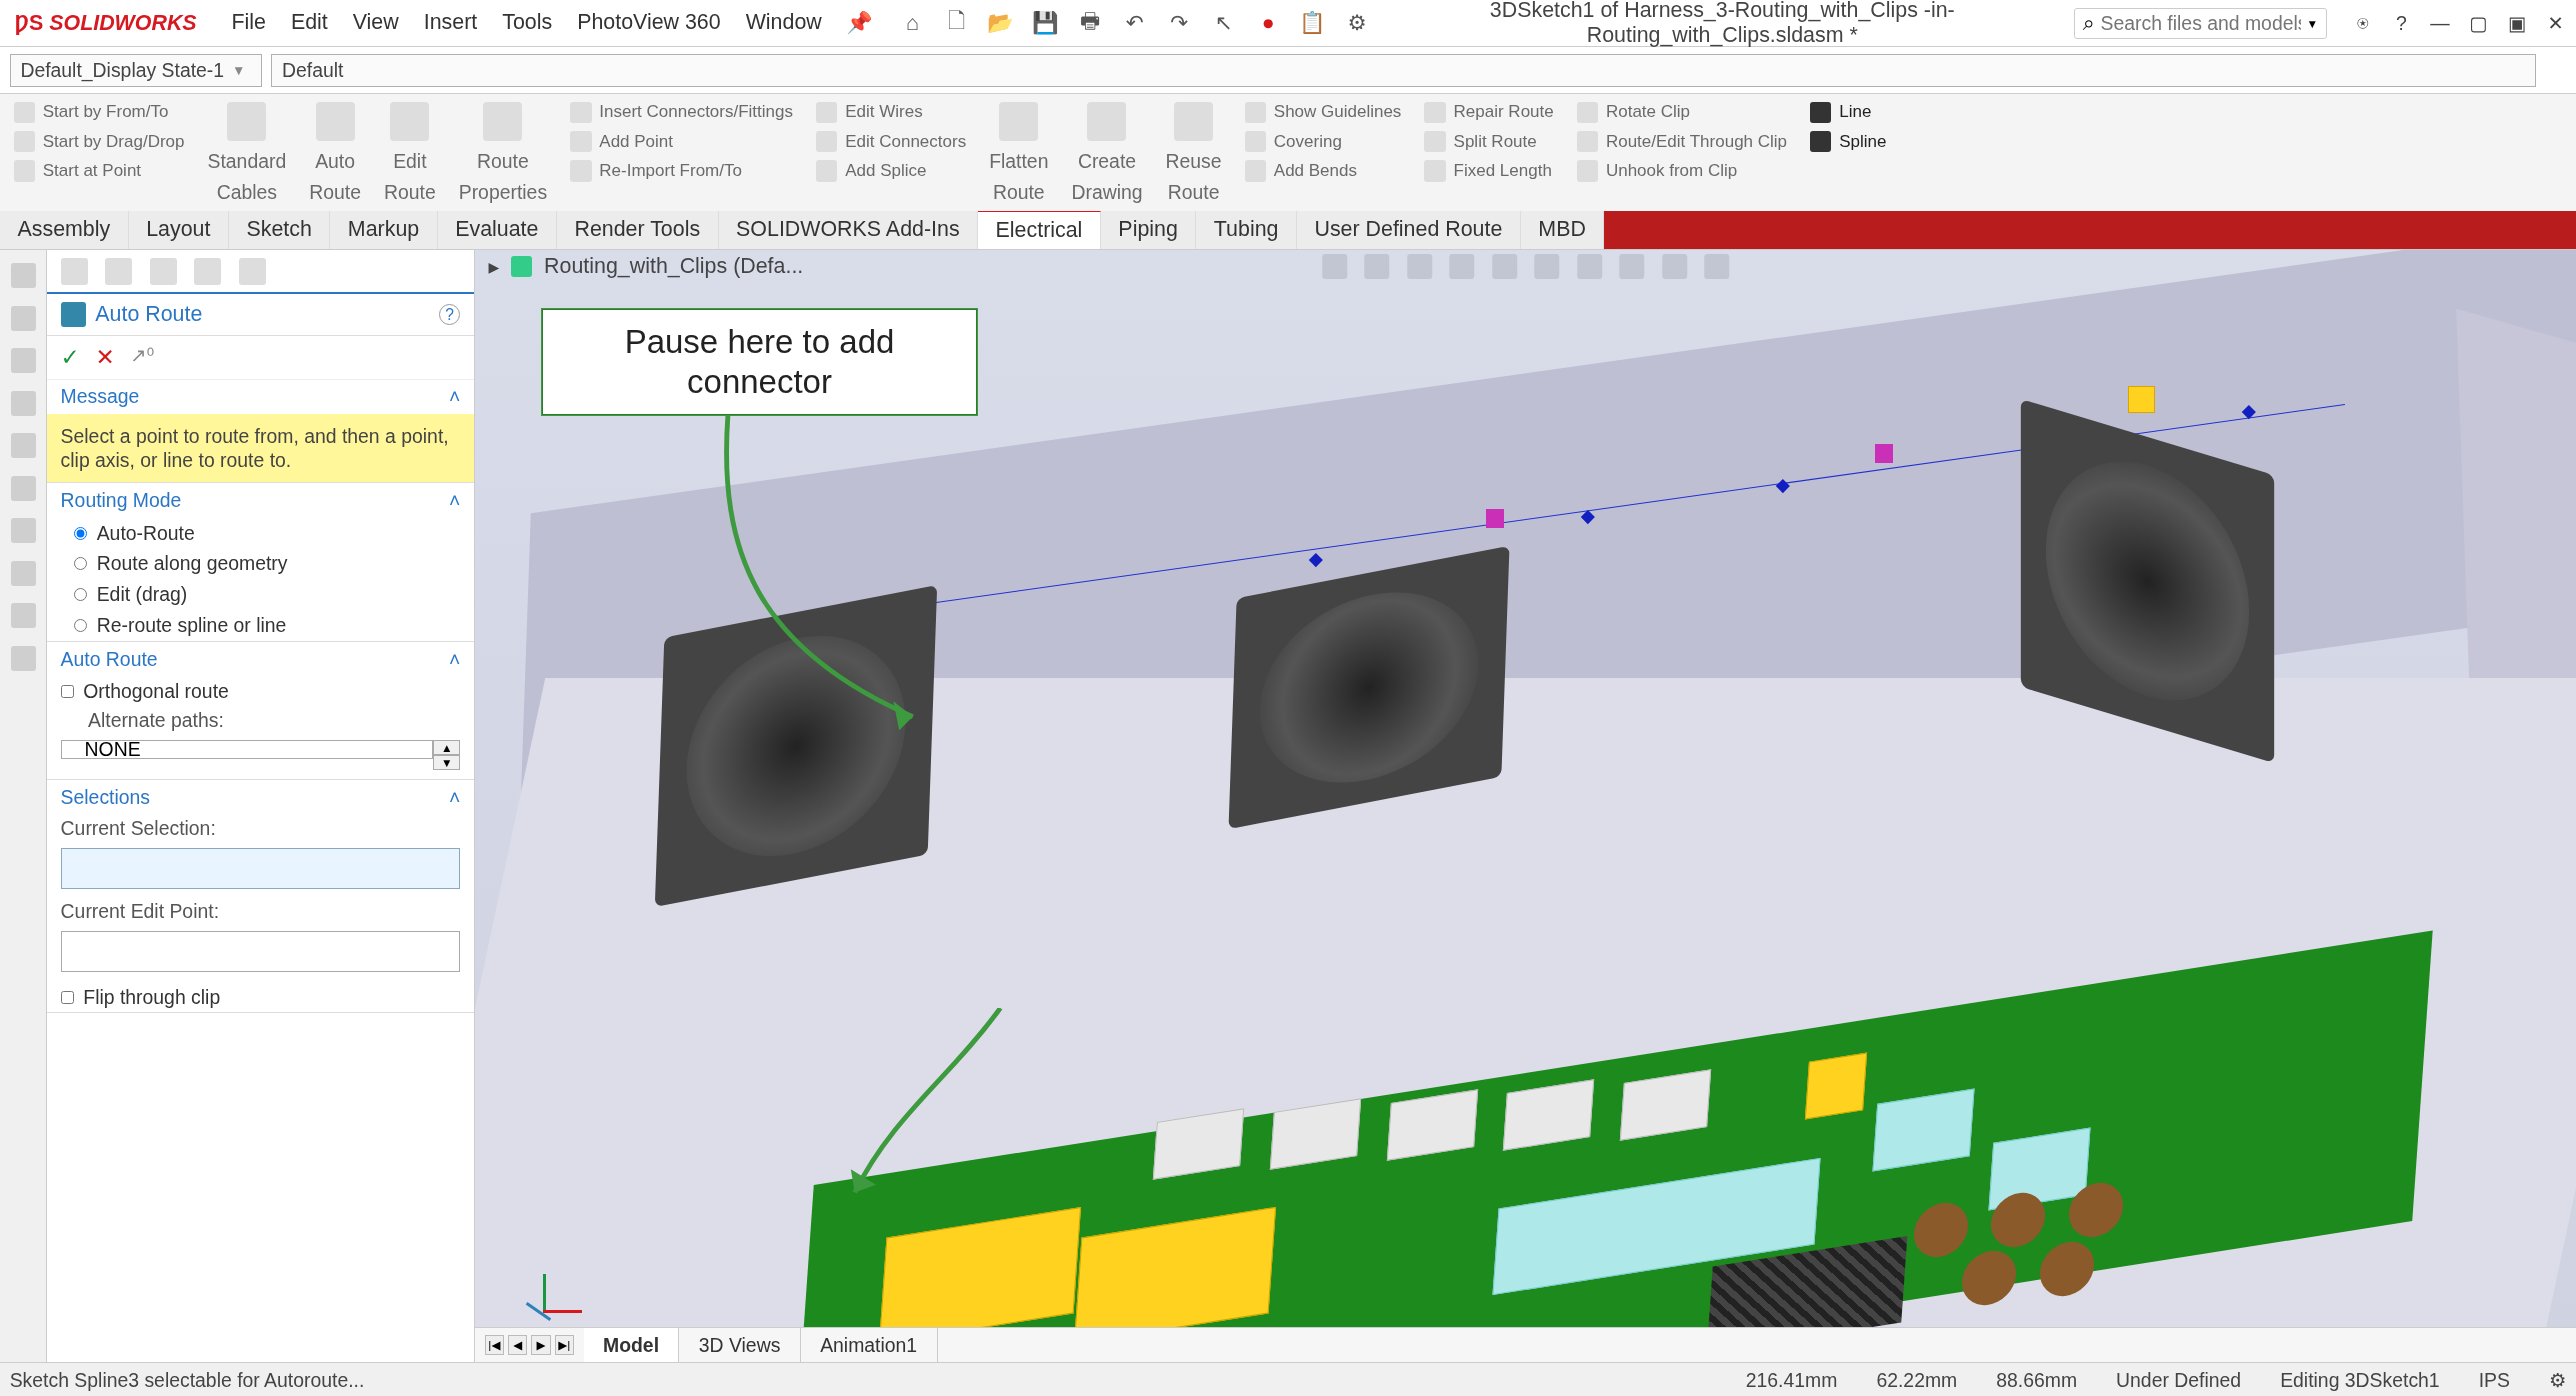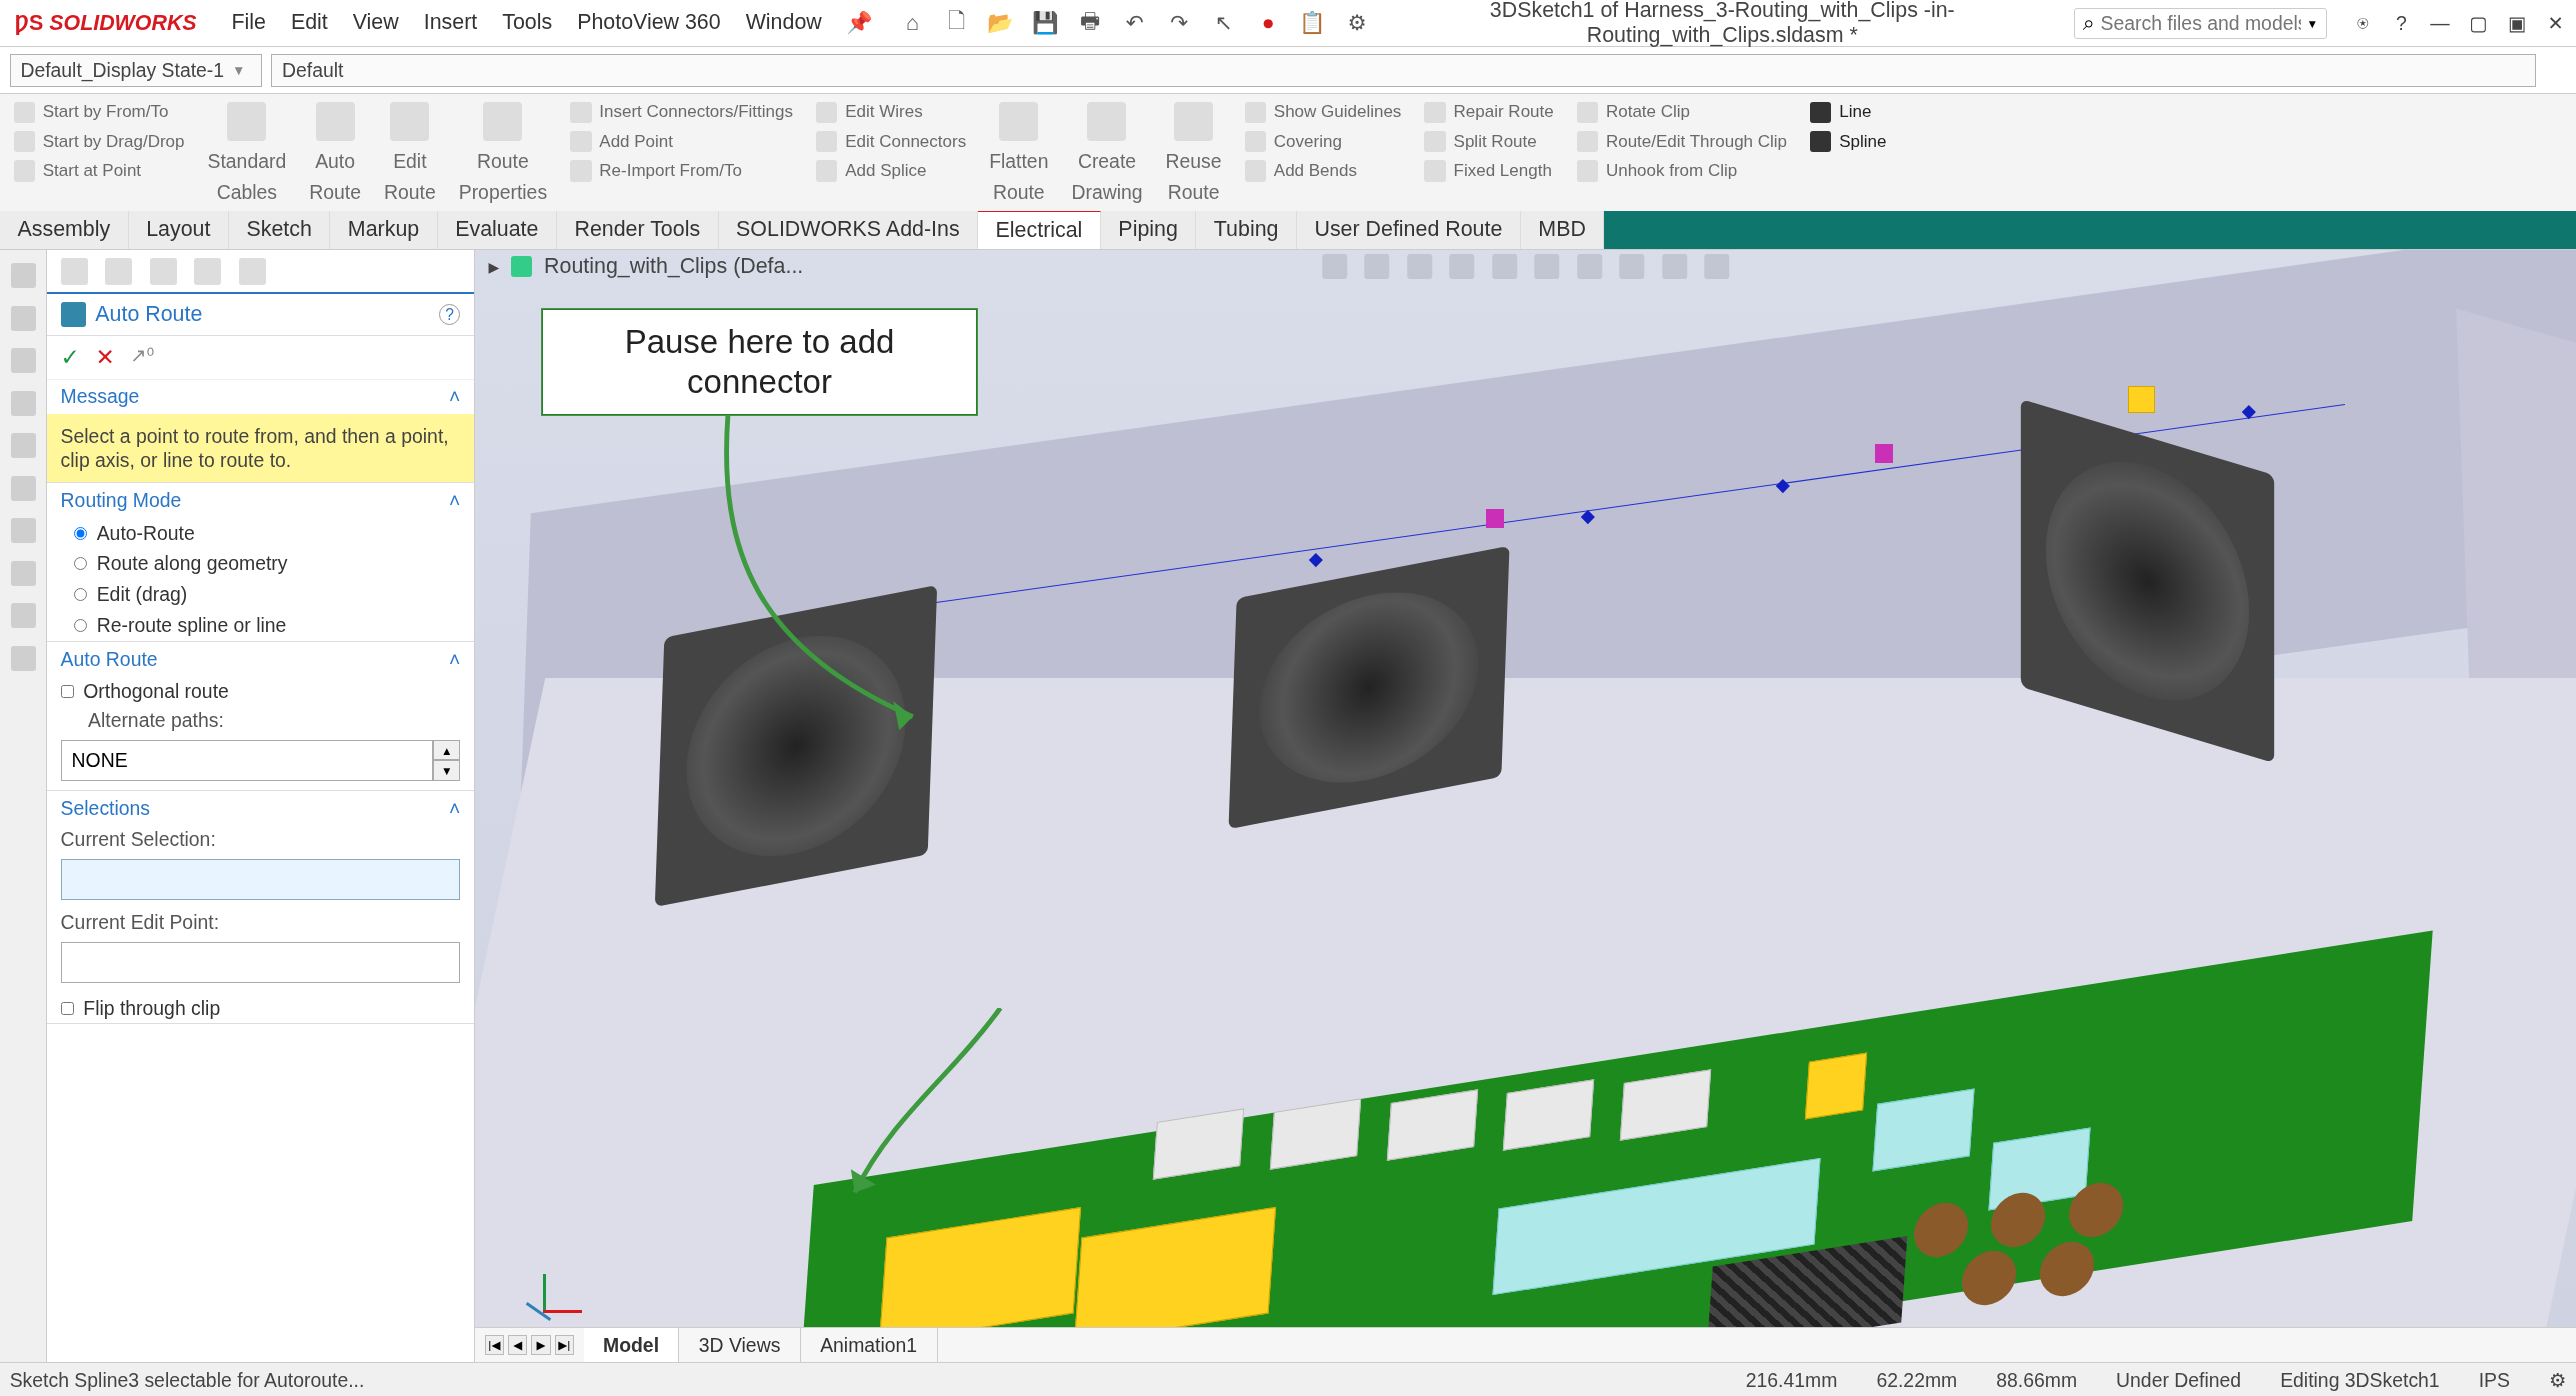--- a/index.html
+++ b/index.html
@@ -26,21 +26,21 @@
 
 
 .ribbon { background: #f4f4f4; border-bottom: 1px solid #ccc; display:flex; flex-direction:column; }
 .ribbon-cmds { display: flex; gap: 23px; padding: 7.8px 13.6px; align-items:flex-start; flex-wrap: nowrap; }
 .cmd-col { display:flex; flex-direction:column; gap:7.8px; }
 .cmd-row { display:flex; align-items:center; gap:7.8px; color:#6a6a6a; font-size: 17px; white-space: nowrap; }
 .cmd-big { display:flex; flex-direction:column; align-items:center; gap:10px; color:#6a6a6a; font-size: 19.4px; text-align:center; line-height:1.1; }
 .cmd-big .ic { width:39px; height:39px; background:#ddd; border-radius:3.9px; }
 .cmd-row .ic { width:21.4px; height:21.4px; background:#ddd; border-radius:2.9px; }
 .active-label { color:#222; }
-.ribbon-tabs { display:flex; background:#0f766e; }
+.ribbon-tabs { display:flex; background:#b91c1c; }
 .rtab { padding: 5.8px 17.5px; font-size: 21.4px; color:#333; border-right:1px solid #dcdcdc; background:#ececec; }
 .rtab.active { background:#fff; border-top:1.9px solid #d71921; }
 
 
 .work-area { flex:1; display:flex; position:relative; background:#e8e8e8; overflow:hidden; }
 
 
 .left-thin { width:47px; background:#f0f0f0; border-right:1px solid #ccc; display:flex; flex-direction:column; gap:17.5px; padding:13.6px 0; align-items:center; }
 .left-thin .ic { width:25px; height:25px; background:#cfcfcf; border-radius:2.9px; }
 
@@ -57,21 +57,21 @@
 .confirm-row .cancel { color:#d7191c; font-size:23px; }
 .section { border-bottom:1px solid #ddd; }
 .section-header { display:flex; align-items:center; justify-content:space-between; padding:5.8px 13.6px; color:#2a76c6; font-size:19.4px; }
 .msg { background:#fff799; padding:9.7px 13.6px; font-size:19.4px; color:#444; line-height:1.25; }
 .radio-row { display:flex; align-items:center; gap:9.7px; padding:3.9px 27px; font-size:19.4px; color:#333; }
 .check-row { display:flex; align-items:center; gap:9.7px; padding:3.9px 13.6px; font-size:19.4px; color:#333; }
 .sub-label { padding:1.9px 41px; font-size:19.4px; color:#555; }
 .sel-input { margin: 5.8px 13.6px 9.7px 13.6px; height:41px; border:1px solid #8ab; background:#e8f4ff; }
 .plain-input { margin: 5.8px 13.6px 9.7px 13.6px; height:41px; border:1px solid #aaa; background:#fff; }
 .drop-input { margin: 5.8px 13.6px 9.7px 13.6px; display:flex; }
-.drop-input .box { flex:1; height:41px; border:1px solid #aaa; display:flex; align-items:center; padding:0 10px; font-size:19.4px; }
+.drop-input .box { flex:1; height:19px; border:1px solid #aaa; display:flex; align-items:center; padding:0 23px; font-size:19.4px; }
 .drop-input .btns { width:27px; display:flex; flex-direction:column; }
 .drop-input .btns div { flex:1; border:1px solid #aaa; font-size:11.7px; display:flex; align-items:center; justify-content:center; background:#f0f0f0; }
 
 
 .viewport { flex:1; position:relative; background: linear-gradient(#d9ddea 0%, #d4d8e6 40%, #cfd3e1 100%); overflow:hidden; }
 .view-head-icons { position:absolute; top:3.9px; left:50%; transform:translateX(-50%); display:flex; gap:17.5px; }
 .view-head-icons .ic { width:25px; height:25px; background:rgba(0,0,0,0.1); border-radius:2.9px; }
 .breadcrumb { position:absolute; top:3.9px; left:13.6px; display:flex; align-items:center; gap:11.7px; font-size:21.4px; color:#444; }
 .breadcrumb .ic { width:21.4px; height:21.4px; background:#3c8; border-radius:2.9px; }
 .vp-right-icons { position:absolute; top:5.8px; right:5.8px; display:flex; gap:9.7px; }

